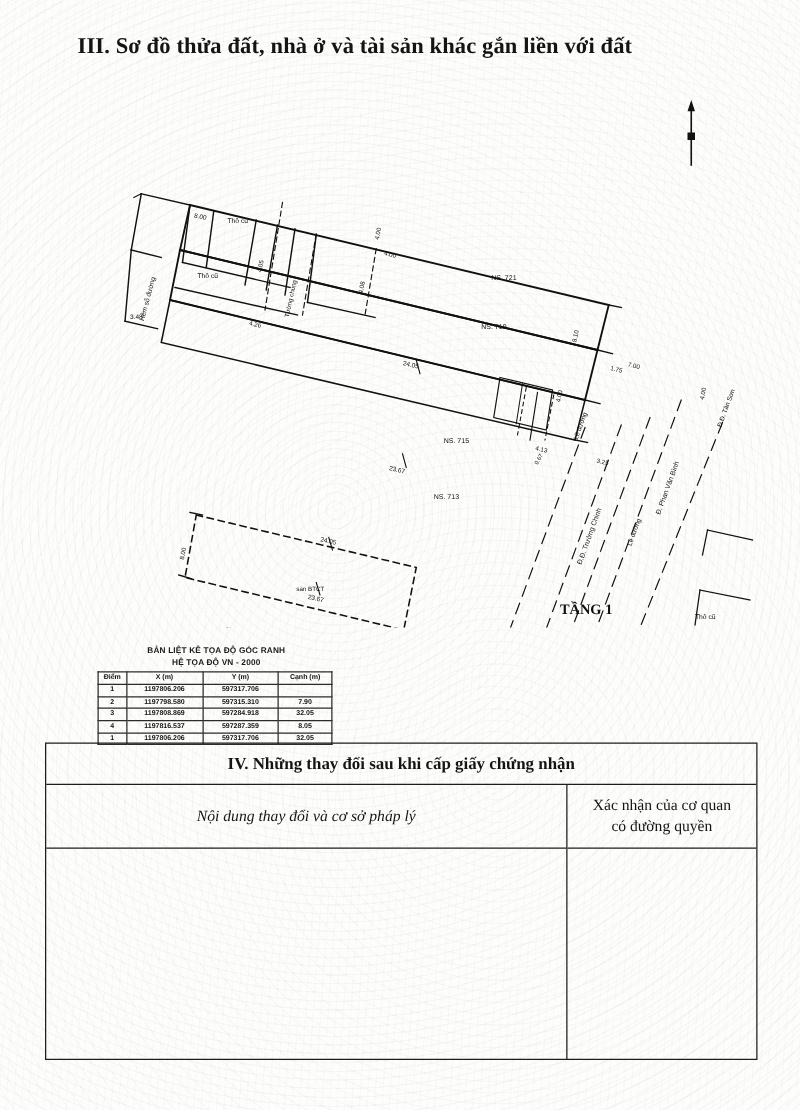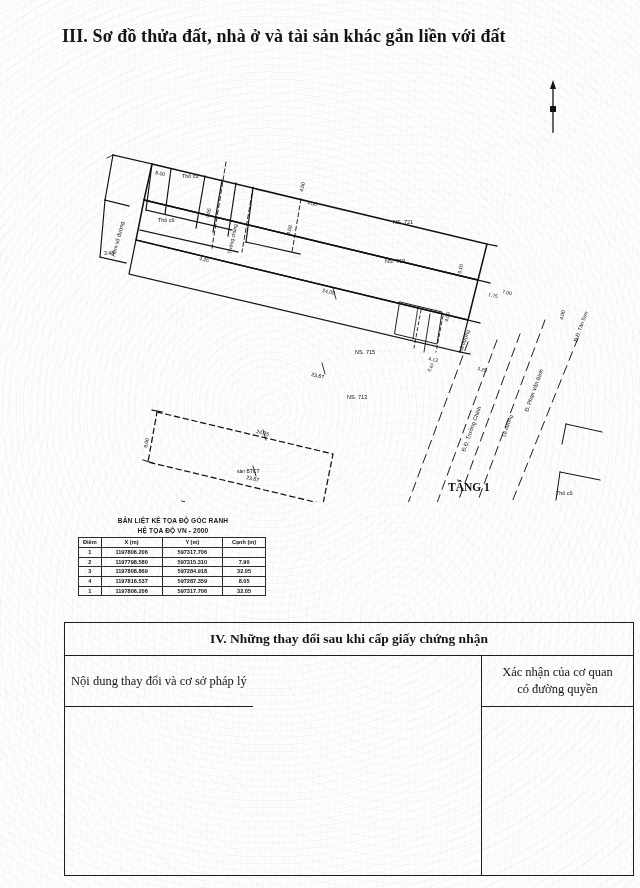--- a/index.html
+++ b/index.html
@@ -50,33 +50,32 @@
     border:1px solid #2b2b2b;padding:0 2px;text-align:center;
     line-height:1.55;font-weight:bold;
   }
   table.coord th{font-size:5.6px;height:9px;}
   table.coord td.pt{width:18px;}
   table.coord td.xv,table.coord td.yv{width:58px;}
   table.coord td.edge{width:40px;}
 
   
   .sec4{
-    position:absolute;left:36px;top:622px;width:568px;height:252px;
+    position:absolute;left:36px;top:594px;width:568px;height:252px;
     border:1.6px solid #1d1d1d;
-    margin-left:28px;
   }
   .sec4-head{
     height:32px;border-bottom:1.4px solid #1d1d1d;
     display:flex;align-items:center;justify-content:center;
     font-size:13.5px;font-weight:bold;
   }
   .sec4-cols{display:flex;height:calc(100% - 32px);}
   .sec4-left{
     width:416px;border-right:1.4px solid #1d1d1d;
-    display:flex;
+    display:flex;flex-direction:column;font-style:italic;
   }
   .sec4-right{flex:1;display:flex;flex-direction:column;gap:32px;}
   .colhead{
     height:50px;border-bottom:1.4px solid #1d1d1d;
     display:flex;align-items:center;justify-content:center;
     text-align:center;font-size:12.5px;line-height:1.35;padding:0 6px;
   }
   .colbody{flex:1;}
 </style>
 </head>

